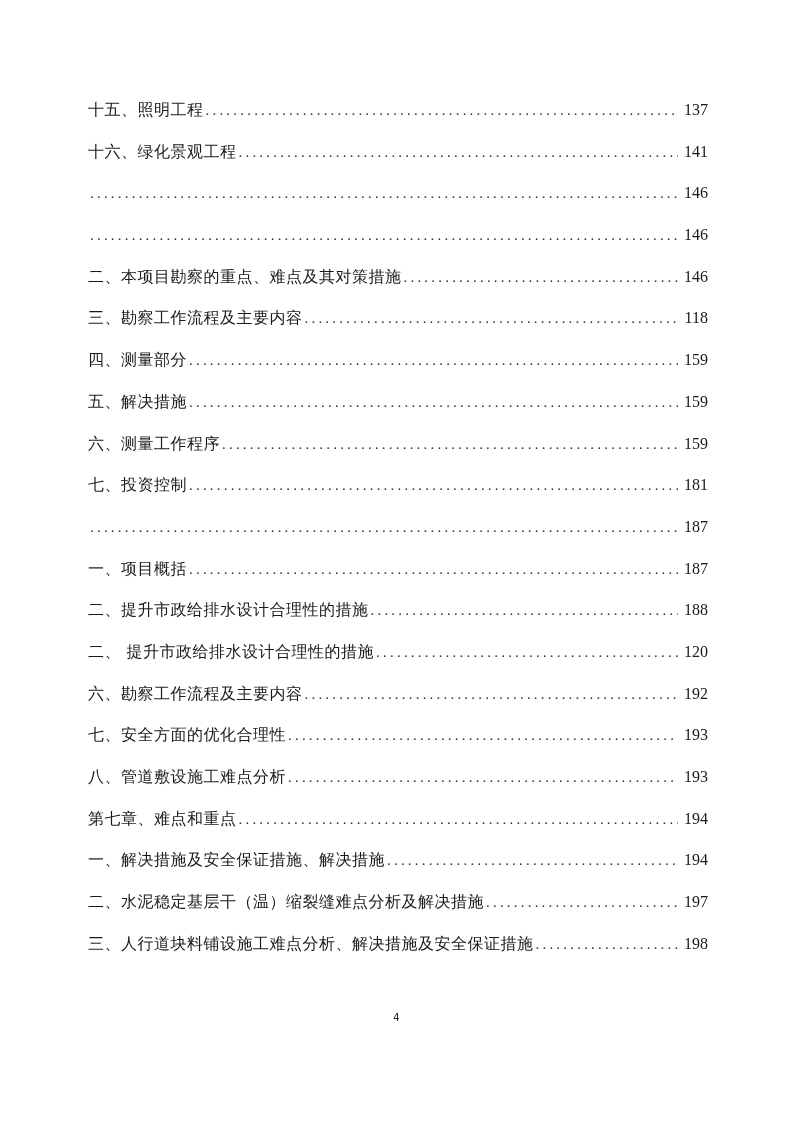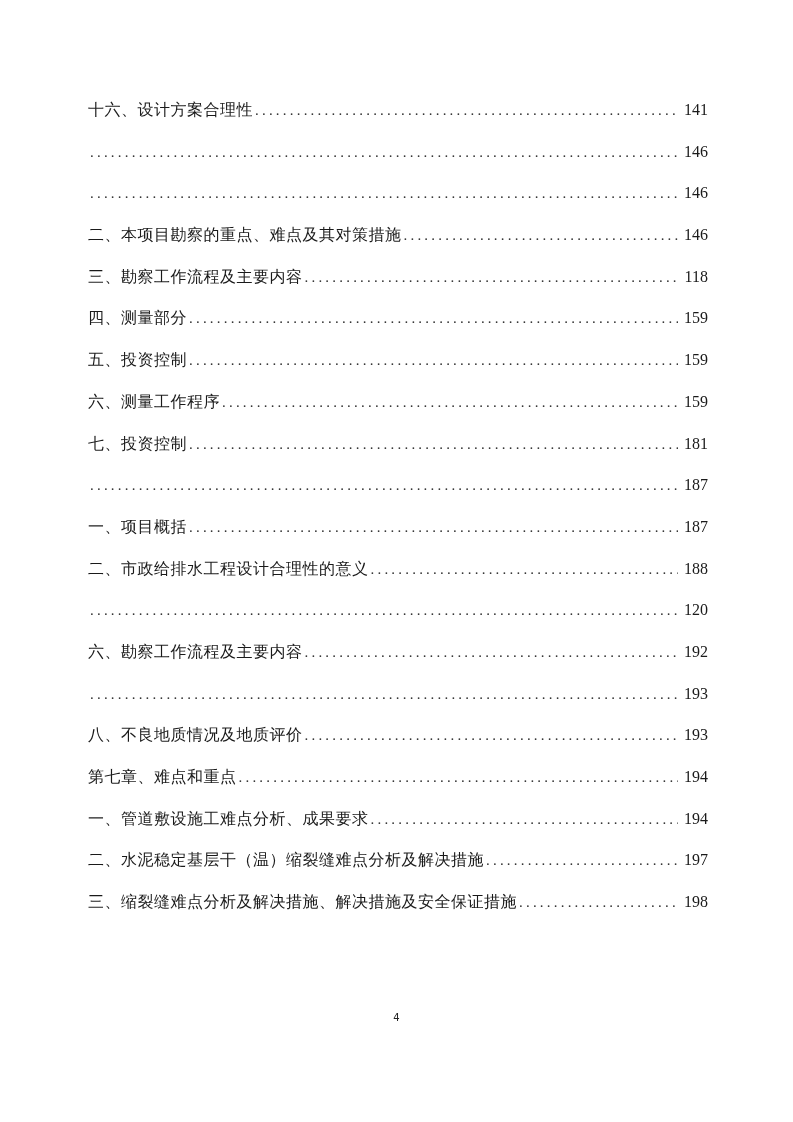--- a/index.html
+++ b/index.html
@@ -61,21 +61,26 @@
       font-family: "DejaVu Sans", sans-serif;
       font-size: 10px;
       color: #222;
     }
   </style>
 </head>
 <body>
 
 <div class="toc">
   <div class="toc-row">
-    <span class="toc-title">十六、设计方案合理性</span>
+    <span class="toc-title">十五、照明工程</span>
+    <span class="toc-leader"></span>
+    <span class="toc-page">137</span>
+  </div>
+  <div class="toc-row">
+    <span class="toc-title">十六、绿化景观工程</span>
     <span class="toc-leader"></span>
     <span class="toc-page">141</span>
   </div>
   <div class="toc-row">
     <span class="toc-leader"></span>
     <span class="toc-page">146</span>
   </div>
   <div class="toc-row">
     <span class="toc-leader"></span>
     <span class="toc-page">146</span>
@@ -89,21 +94,21 @@
     <span class="toc-title">三、勘察工作流程及主要内容</span>
     <span class="toc-leader"></span>
     <span class="toc-page">118</span>
   </div>
   <div class="toc-row">
     <span class="toc-title">四、测量部分</span>
     <span class="toc-leader"></span>
     <span class="toc-page">159</span>
   </div>
   <div class="toc-row">
-    <span class="toc-title">五、投资控制</span>
+    <span class="toc-title">五、解决措施</span>
     <span class="toc-leader"></span>
     <span class="toc-page">159</span>
   </div>
   <div class="toc-row">
     <span class="toc-title">六、测量工作程序</span>
     <span class="toc-leader"></span>
     <span class="toc-page">159</span>
   </div>
   <div class="toc-row">
     <span class="toc-title">七、投资控制</span>
@@ -113,57 +118,59 @@
   <div class="toc-row">
     <span class="toc-leader"></span>
     <span class="toc-page">187</span>
   </div>
   <div class="toc-row">
     <span class="toc-title">一、项目概括</span>
     <span class="toc-leader"></span>
     <span class="toc-page">187</span>
   </div>
   <div class="toc-row">
-    <span class="toc-title">二、市政给排水工程设计合理性的意义</span>
+    <span class="toc-title">二、提升市政给排水设计合理性的措施</span>
     <span class="toc-leader"></span>
     <span class="toc-page">188</span>
   </div>
   <div class="toc-row">
+    <span class="toc-title">二、 提升市政给排水设计合理性的措施</span>
     <span class="toc-leader"></span>
     <span class="toc-page">120</span>
   </div>
   <div class="toc-row">
     <span class="toc-title">六、勘察工作流程及主要内容</span>
     <span class="toc-leader"></span>
     <span class="toc-page">192</span>
   </div>
   <div class="toc-row">
+    <span class="toc-title">七、安全方面的优化合理性</span>
     <span class="toc-leader"></span>
     <span class="toc-page">193</span>
   </div>
   <div class="toc-row">
-    <span class="toc-title">八、不良地质情况及地质评价</span>
+    <span class="toc-title">八、管道敷设施工难点分析</span>
     <span class="toc-leader"></span>
     <span class="toc-page">193</span>
   </div>
   <div class="toc-row">
     <span class="toc-title">第七章、难点和重点</span>
     <span class="toc-leader"></span>
     <span class="toc-page">194</span>
   </div>
   <div class="toc-row">
-    <span class="toc-title">一、管道敷设施工难点分析、成果要求</span>
+    <span class="toc-title">一、解决措施及安全保证措施、解决措施</span>
     <span class="toc-leader"></span>
     <span class="toc-page">194</span>
   </div>
   <div class="toc-row">
     <span class="toc-title">二、水泥稳定基层干（温）缩裂缝难点分析及解决措施</span>
     <span class="toc-leader"></span>
     <span class="toc-page">197</span>
   </div>
   <div class="toc-row">
-    <span class="toc-title">三、缩裂缝难点分析及解决措施、解决措施及安全保证措施</span>
+    <span class="toc-title">三、人行道块料铺设施工难点分析、解决措施及安全保证措施</span>
     <span class="toc-leader"></span>
     <span class="toc-page">198</span>
   </div>
 </div>
 
 <div class="page-number">4</div>
 
 </body></html>

